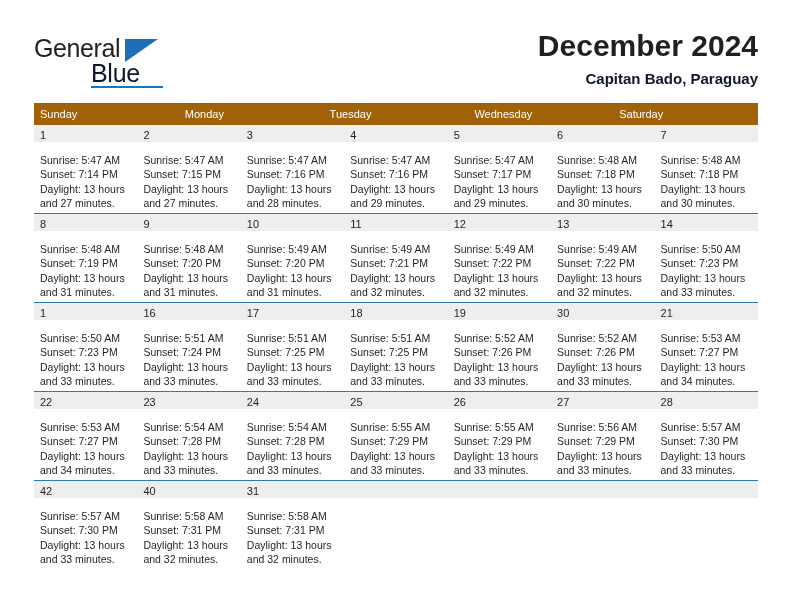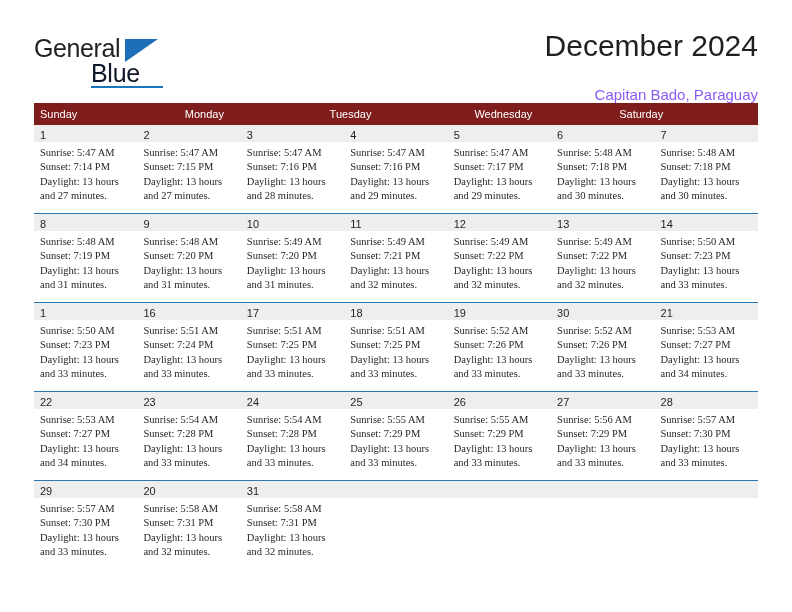--- a/index.html
+++ b/index.html
@@ -37,31 +37,31 @@
     color:#0f172a;line-height:28px;
   }
   .logo-underline{
     position:absolute;left:57px;top:52px;width:72px;height:2px;background:#1b75bb;
   }
 
   .title-wrap{
     position:absolute;right:0;top:0;text-align:right;
   }
   .cal-title{
-    font-size:30px;font-weight:400;color:#231f20;line-height:36px;white-space:nowrap;
+    font-size:30px;font-weight:700;color:#231f20;line-height:36px;white-space:nowrap;
   }
   .cal-sub{
-    font-size:15px;font-weight:400;color:#8b5cf6;line-height:22px;margin-top:20px;white-space:nowrap;
+    font-size:15px;font-weight:700;color:#0f172a;line-height:22px;margin-top:4px;white-space:nowrap;
   }
 
   
   .calendar{
     position:absolute;left:34px;top:103px;width:724px;
   }
-  .dow-row{display:flex;background:#7f1d1d;height:22px;}
+  .dow-row{display:flex;background:#a16207;height:22px;}
   .dow{
     flex:1 1 0;min-width:0;
     color:#ffffff;font-size:11px;line-height:22px;
     padding-left:6px;box-sizing:border-box;
     white-space:nowrap;
   }
 
   .week{display:flex;width:100%;border-top:1.6px solid #2b7ab8;}
   .week.first{border-top:none;}
   .cell{
@@ -72,22 +72,21 @@
     position:relative;
   }
   .daynum-band{
     background:#eeeeee;height:17px;
     padding:0 0 0 6px;box-sizing:border-box;
   }
   .daynum{
     font-size:11px;line-height:17px;color:#231f20;
   }
   .cell-body{
-    padding:4px 6px 0 6px;
-    font-family:Liberation Serif, serif;
+    padding:11px 6px 0 6px;
   }
   .line{
     font-size:10.5px;line-height:14.4px;color:#231f20;white-space:nowrap;
   }
   .cell.empty .daynum-band{background:#eeeeee;}
 </style>
 </head>
 <body>
 
 <div class="page">
@@ -373,30 +372,30 @@
             <div class="cell-body">
               <div class="line">Sunrise: 5:57 AM</div>
               <div class="line">Sunset: 7:30 PM</div>
               <div class="line">Daylight: 13 hours</div>
               <div class="line">and 33 minutes.</div>
             </div>
           </div>
         </div>
         <div class="week">
           <div class="cell">
-            <div class="daynum-band"><span class="daynum">29</span></div>
+            <div class="daynum-band"><span class="daynum">42</span></div>
             <div class="cell-body">
               <div class="line">Sunrise: 5:57 AM</div>
               <div class="line">Sunset: 7:30 PM</div>
               <div class="line">Daylight: 13 hours</div>
               <div class="line">and 33 minutes.</div>
             </div>
           </div>
           <div class="cell">
-            <div class="daynum-band"><span class="daynum">20</span></div>
+            <div class="daynum-band"><span class="daynum">40</span></div>
             <div class="cell-body">
               <div class="line">Sunrise: 5:58 AM</div>
               <div class="line">Sunset: 7:31 PM</div>
               <div class="line">Daylight: 13 hours</div>
               <div class="line">and 32 minutes.</div>
             </div>
           </div>
           <div class="cell">
             <div class="daynum-band"><span class="daynum">31</span></div>
             <div class="cell-body">

